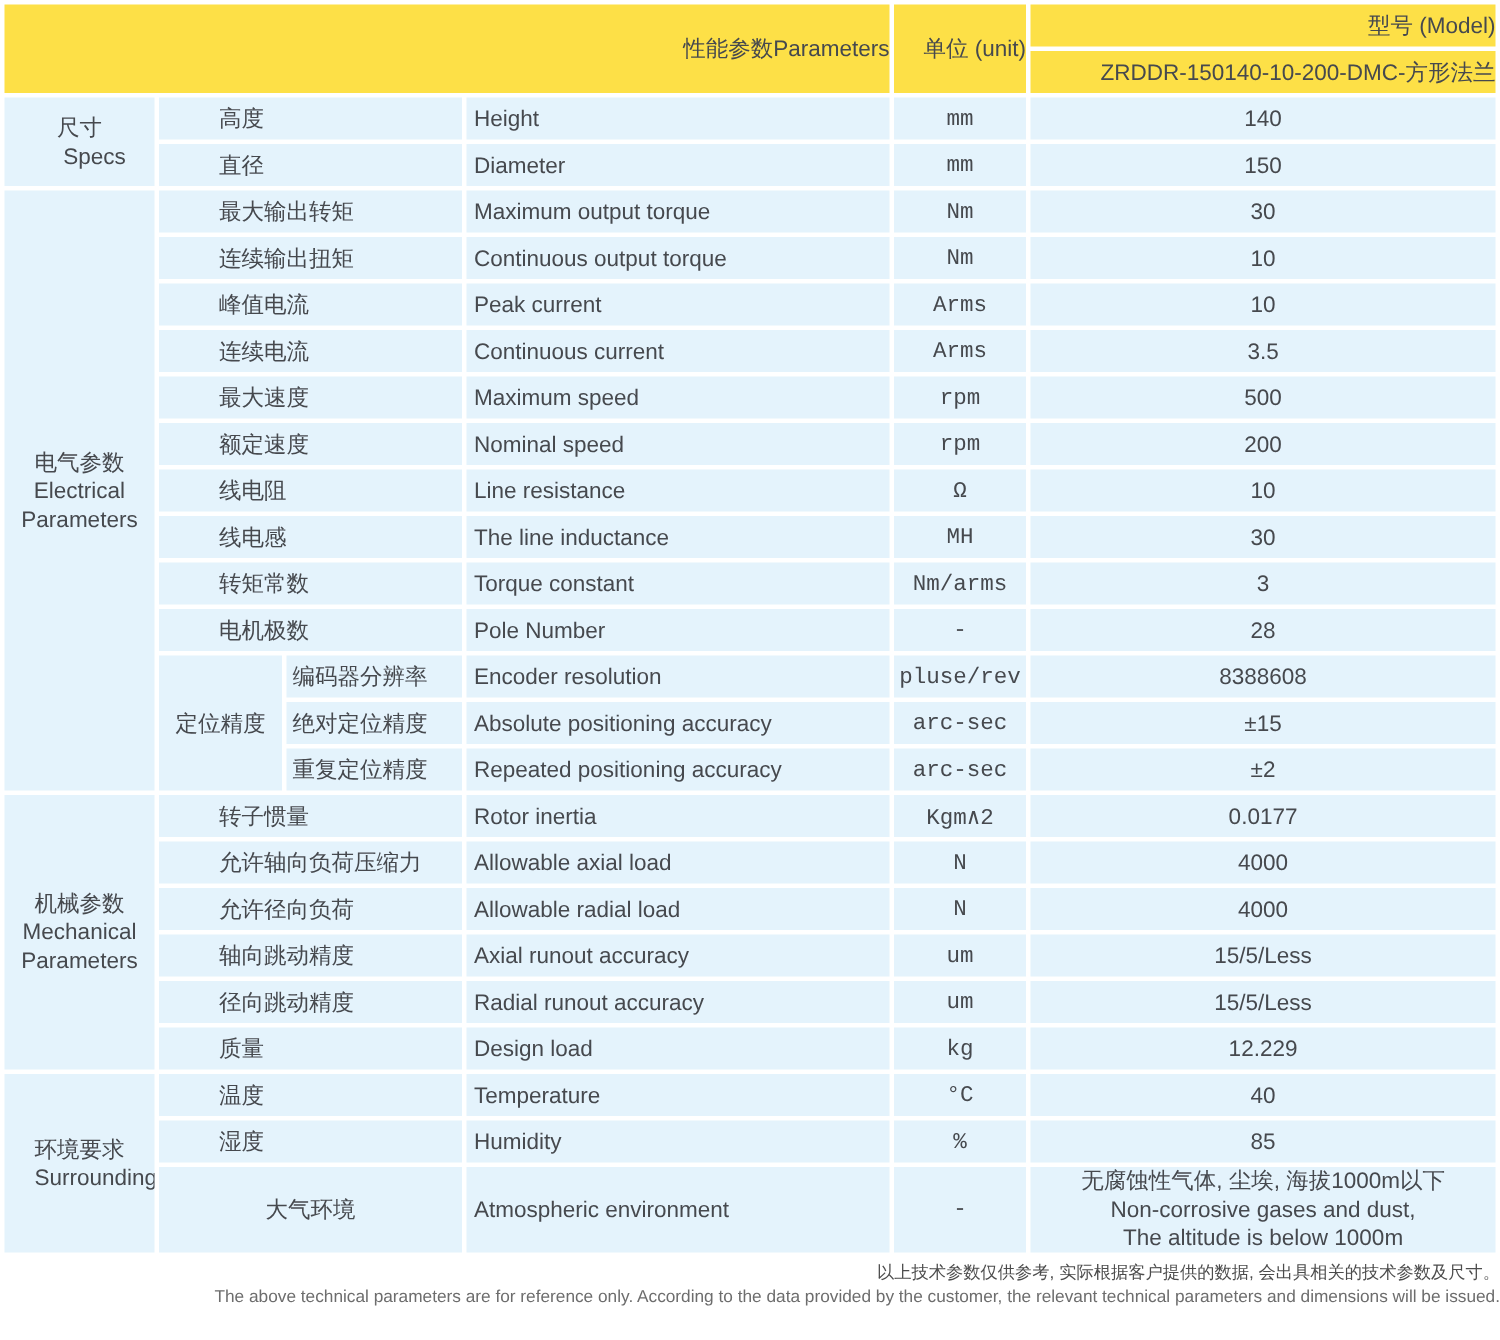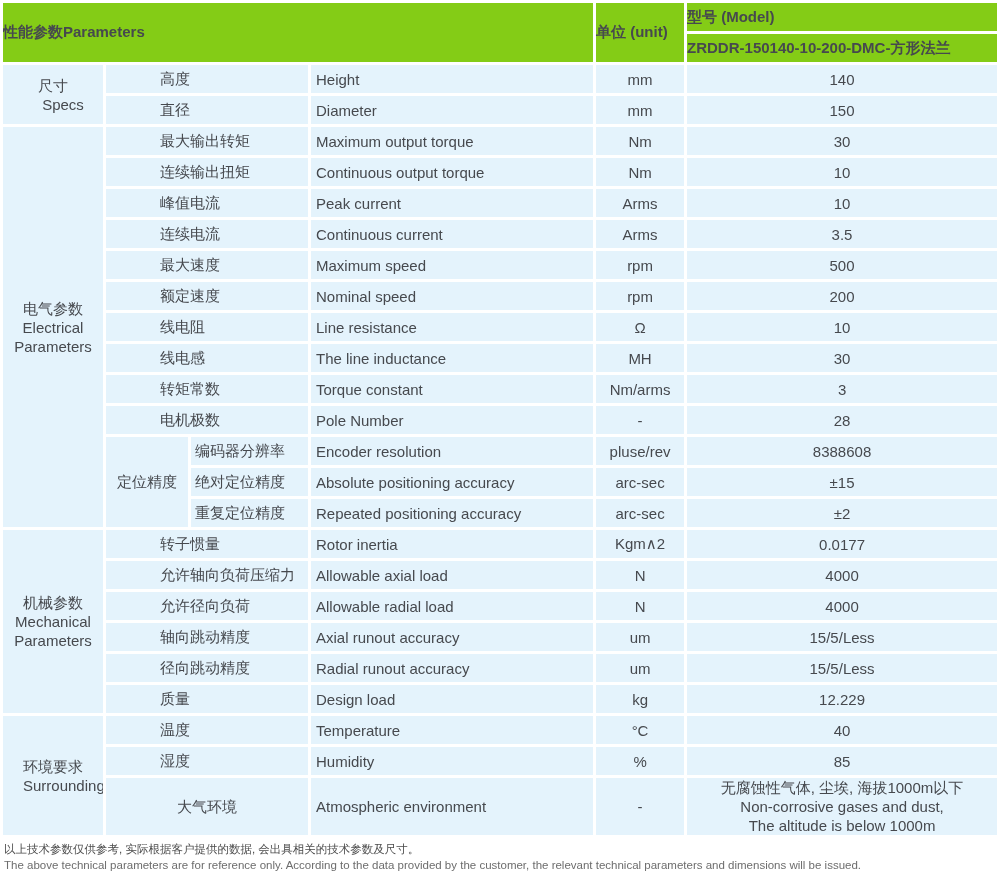--- a/index.html
+++ b/index.html
@@ -1,32 +1,32 @@
 <!DOCTYPE html>
 <html><head>
 <meta charset="utf-8">
 <style>
   html,body{margin:0;padding:0;background:#ffffff;width:1000px;
     font-family:"Liberation Sans","DejaVu Sans",sans-serif;}
   table{border-collapse:separate;border-spacing:3px;table-layout:fixed;
     width:1000px;}
   td{background:#e4f3fc;color:#46494e;font-size:15px;height:28px;padding:0;
     vertical-align:middle;overflow:hidden;}
-  td.hdr{background:#84cc16;text-align:left;font-weight:bold;}
+  td.hdr{background:#fde047;text-align:right;}
   td.group{text-align:center;line-height:19px;}
   td.group .en-line{white-space:nowrap;margin-left:20px;}
   td.pos{text-align:center;margin-left:40px;}
-  td.cn{text-align:left;padding-left:54px;}
+  td.cn{text-align:left;padding-left:40px;}
   td.cn-sub{text-align:left;padding-left:4px;}
   td.cn-center{text-align:center;}
   td.en{text-align:left;padding-left:5px;}
-  td.unit{text-align:center;}
+  td.unit{text-align:center;font-family:Liberation Mono, monospace;}
   td.value{text-align:center;}
   td.tall{height:44px;line-height:19px;}
-  .footnote{margin:3px 0 0 4px;}
+  .footnote{margin:3px 0 0 4px;text-align:right;}
   .footnote .cn-line{font-size:11.5px;color:#4c4c4c;line-height:16px;}
   .footnote .en-line{font-size:11.5px;color:#6d6d6d;line-height:16px;}
 </style>
 </head>
 <body>
 
 <table>
   <colgroup>
     <col style="width:100px">
       <col style="width:82px">

